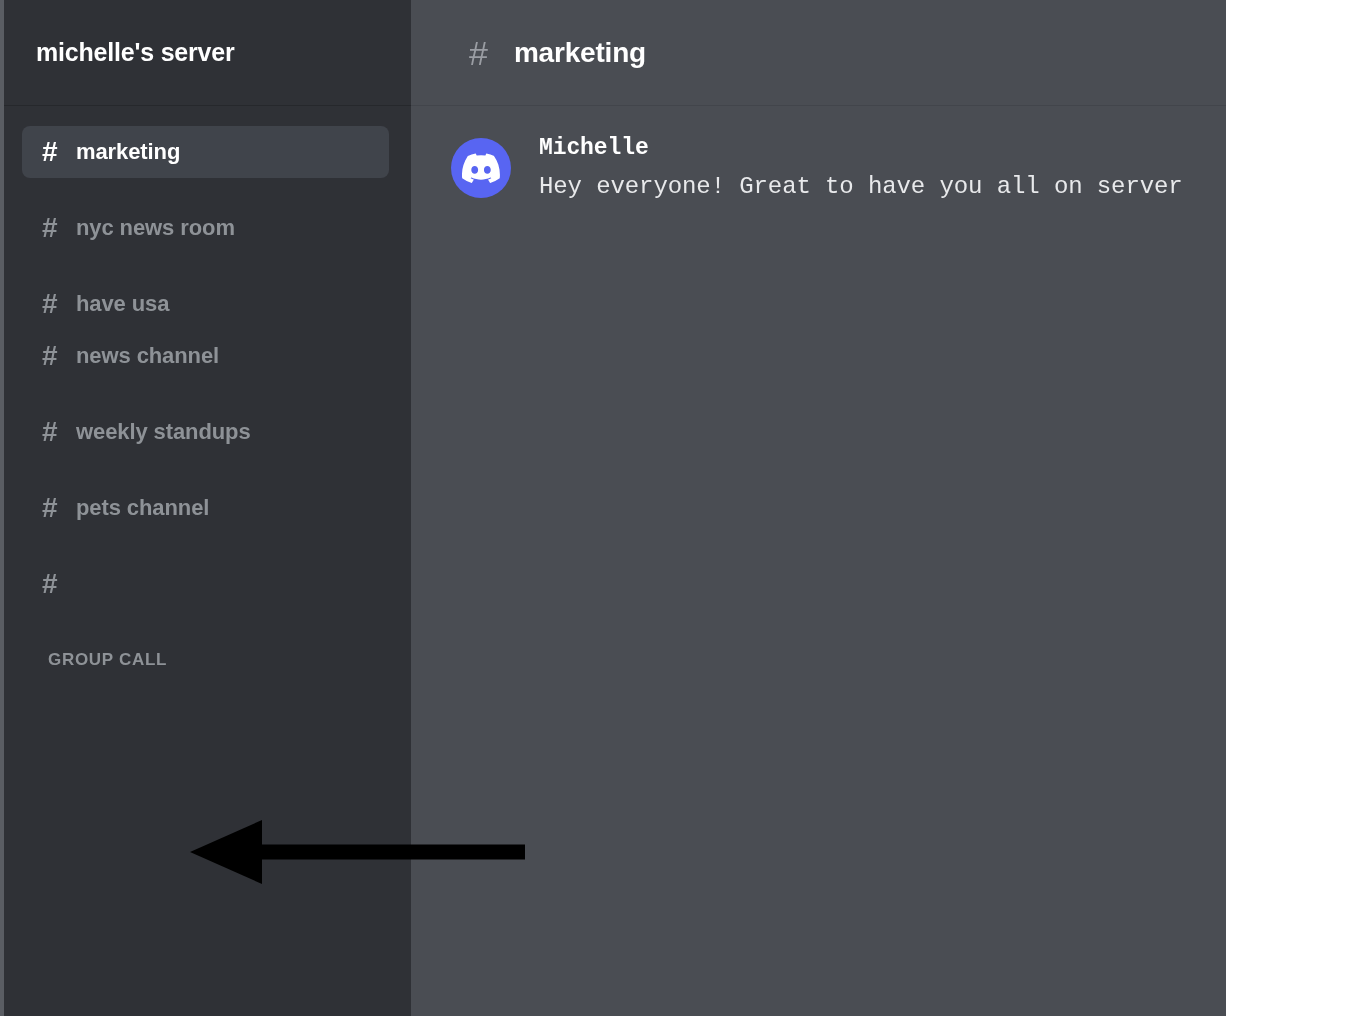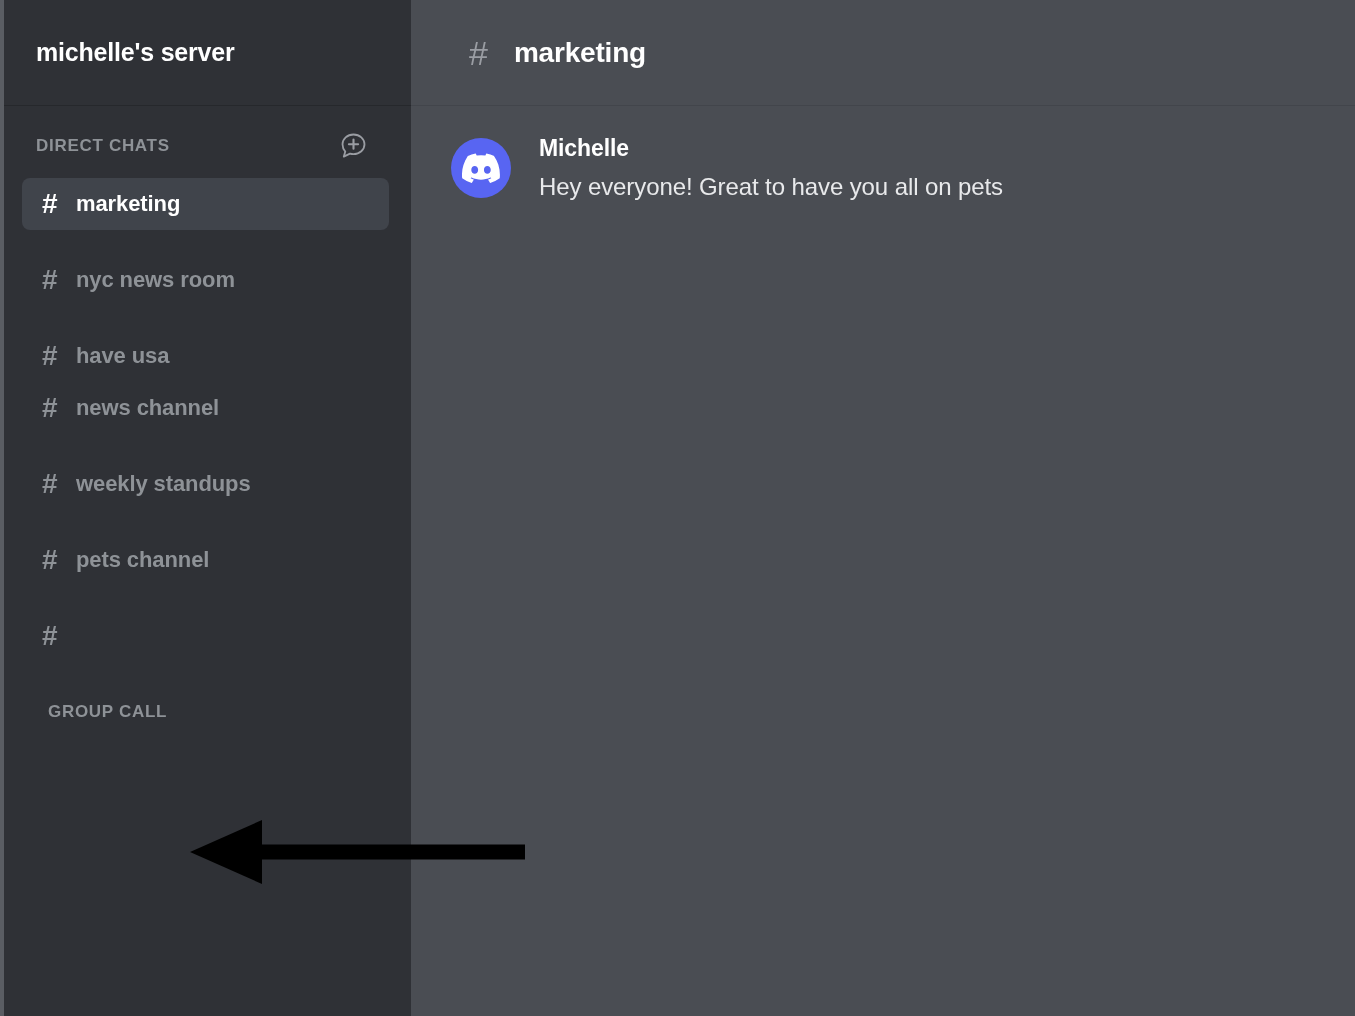--- a/index.html
+++ b/index.html
@@ -9,21 +9,21 @@
     width: 1355px;
     height: 1016px;
     overflow: hidden;
     background: #ffffff;
     font-family: "Liberation Sans", sans-serif;
     -webkit-font-smoothing: antialiased;
   }
 
   .app {
     position: relative;
-    width: 1355px;
+    width: 1226px;
     height: 1016px;
     display: flex;
     background: #0369a1;
     overflow: hidden;
   }
 
   
   .window-edge {
     position: absolute;
     left: 0; top: 0;
@@ -178,20 +178,21 @@
 
   .messages {
     flex: 1 1 auto;
     padding: 28px 0 0 0;
   }
 
   .message {
     display: flex;
     align-items: flex-start;
     padding-left: 40px;
+    font-family: Liberation Mono, monospace;
   }
 
   .avatar {
     width: 60px;
     height: 60px;
     border-radius: 50%;
     background: #5865f2;
     flex: 0 0 60px;
     display: flex;
     align-items: center;
@@ -241,29 +242,20 @@
   <div class="window-edge"></div>
 
   <aside class="sidebar">
 
     <div class="sidebar-header">
       <span class="server-title">michelle's server</span>
     </div>
 
     <div class="sidebar-body">
 
-      <div class="section-header">
-        <span class="section-title">DIRECT CHATS</span>
-        <span class="section-action">
-          <svg width="32" height="32" viewBox="0 0 32 32" fill="none">
-            <path d="M16.5 4.5c6.2 0 11 4.3 11 9.8 0 5.4-4.8 9.8-11 9.8-1.2 0-2.4-.17-3.5-.48l-6.2 3 1.5-5.1c-1.75-1.85-2.8-4.2-2.8-7.2 0-5.5 4.8-9.8 11-9.8z" stroke="#9a9da3" stroke-width="1.8" stroke-linejoin="round"></path>
-            <path d="M16.5 9.6v9.2M11.9 14.2h9.2" stroke="#9a9da3" stroke-width="2.1" stroke-linecap="round"></path>
-          </svg>
-        </span>
-      </div>
 
       <div class="channel-list">
         <div class="channel-item active">
           <span class="hash">#</span>
           <span class="channel-name">marketing</span>
         </div>
         <div class="channel-item">
           <span class="hash">#</span>
           <span class="channel-name">nyc news room</span>
         </div>
@@ -310,21 +302,21 @@
       <div class="message">
         <div class="avatar">
           <span>
             <svg width="38" height="38" viewBox="0 0 71 55" fill="none">
               <path d="M60.1 4.9A58.5 58.5 0 0 0 45.7.5a.22.22 0 0 0-.23.11c-.62 1.1-1.31 2.54-1.8 3.67a54 54 0 0 0-16.2 0A37.3 37.3 0 0 0 25.6.61a.23.23 0 0 0-.23-.11 58.3 58.3 0 0 0-14.4 4.4.2.2 0 0 0-.1.08C1.58 19.05-.99 32.78.27 46.35c0 .07.05.13.1.17a58.8 58.8 0 0 0 17.7 8.9.23.23 0 0 0 .25-.08 41.9 41.9 0 0 0 3.62-5.85.22.22 0 0 0-.12-.31 38.7 38.7 0 0 1-5.52-2.62.23.23 0 0 1-.02-.37c.37-.28.74-.57 1.1-.86a.22.22 0 0 1 .23-.03c11.58 5.26 24.12 5.26 35.56 0a.22.22 0 0 1 .23.03c.36.3.73.58 1.1.87a.23.23 0 0 1-.02.37 36.4 36.4 0 0 1-5.52 2.6.22.22 0 0 0-.12.32 47 47 0 0 0 3.62 5.85.22.22 0 0 0 .25.08 58.6 58.6 0 0 0 17.73-8.9.22.22 0 0 0 .1-.16c1.5-15.7-2.55-29.32-10.8-41.4a.18.18 0 0 0-.1-.1zM23.73 38.09c-3.5 0-6.38-3.18-6.38-7.08s2.82-7.08 6.38-7.08c3.59 0 6.45 3.21 6.39 7.08 0 3.9-2.82 7.08-6.39 7.08zm23.61 0c-3.5 0-6.38-3.18-6.38-7.08s2.82-7.08 6.38-7.08c3.59 0 6.45 3.21 6.39 7.08 0 3.9-2.8 7.08-6.39 7.08z" fill="#ffffff"></path>
             </svg>
           </span>
         </div>
         <div class="message-body">
           <div class="message-author">Michelle</div>
-          <div class="message-text">Hey everyone! Great to have you all on pets</div>
+          <div class="message-text">Hey everyone! Great to have you all on server</div>
         </div>
       </div>
     </div>
 
   </main>
 
   <div class="annotation-arrow">
     <svg width="335" height="68" viewBox="0 0 335 68" fill="none">
       <polygon points="0,34 72,2 72,66" fill="#000000"></polygon>
       <rect x="68" y="26.5" width="267" height="15" fill="#000000"></rect>

